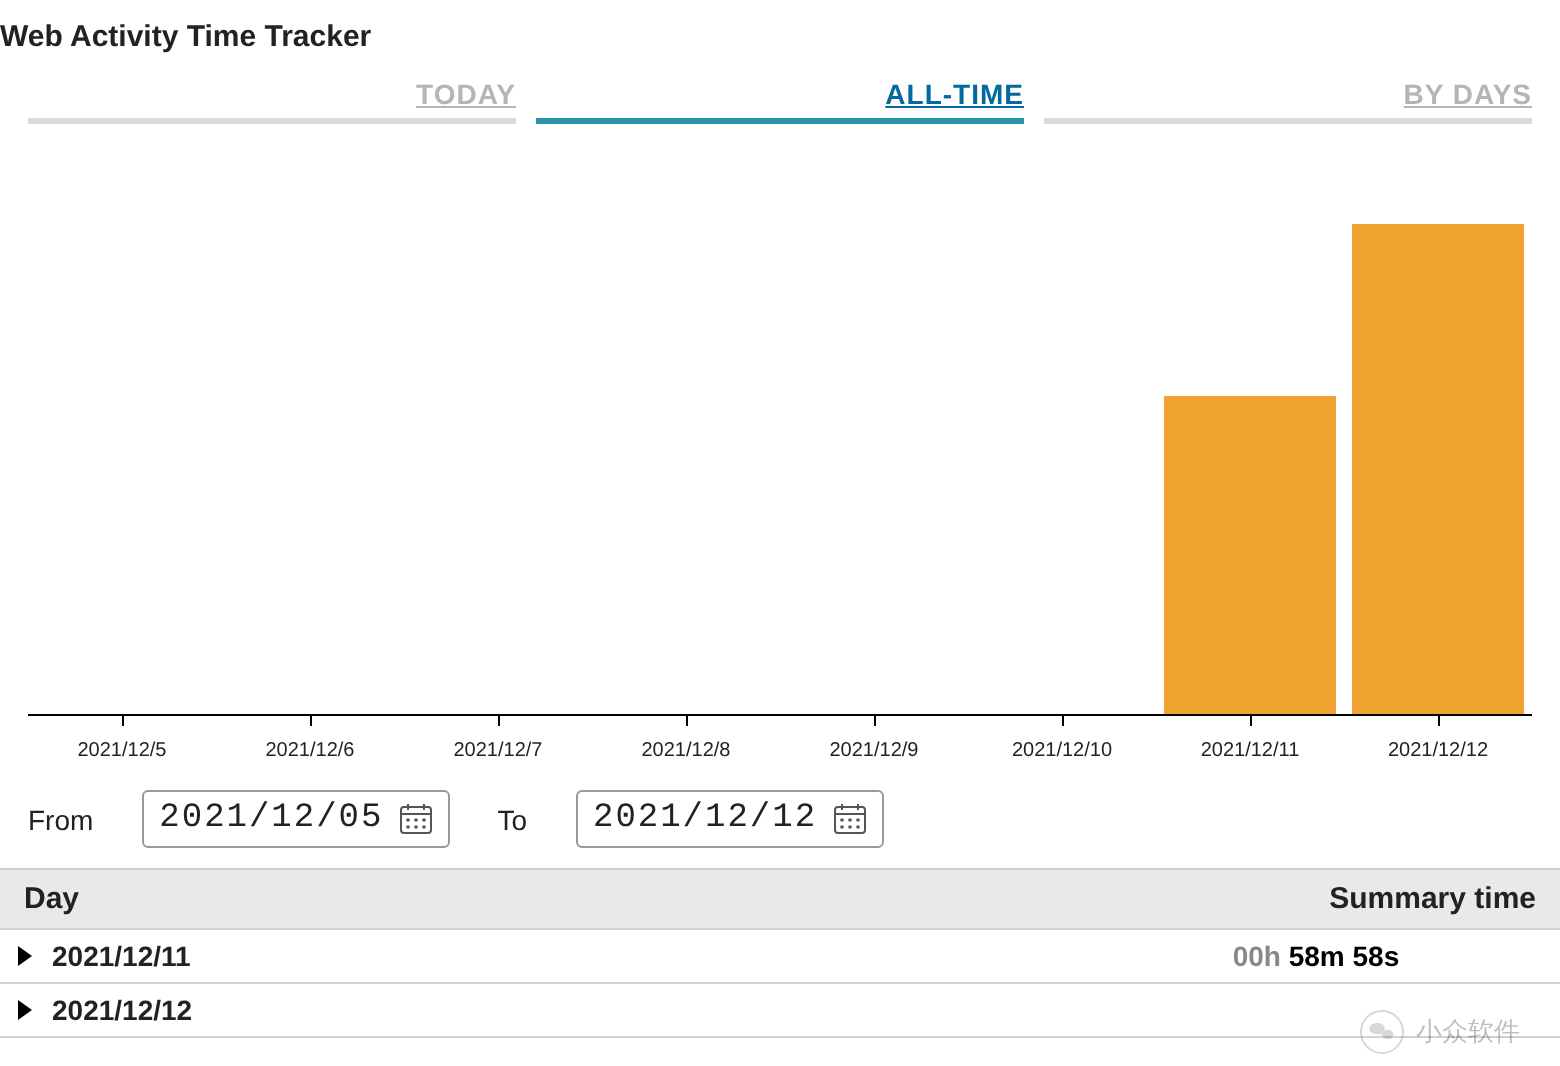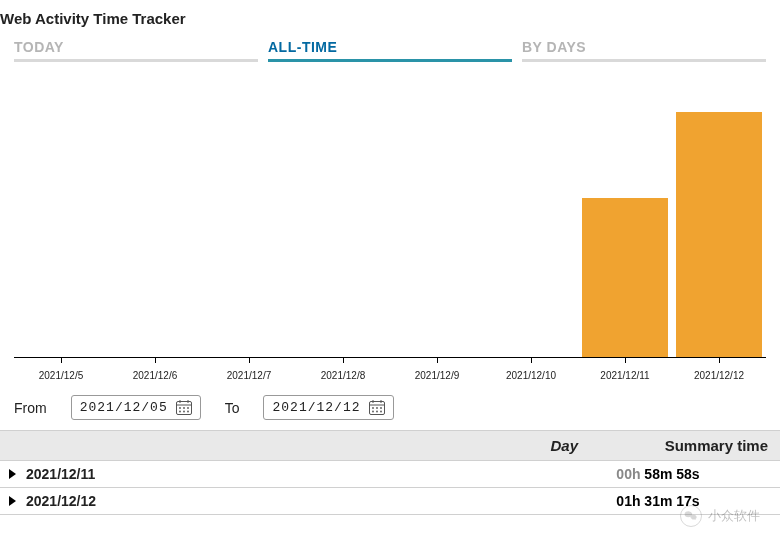--- a/index.html
+++ b/index.html
@@ -19,28 +19,29 @@
     padding-top: 10px;
     padding-bottom: 6px;
   }
   .tabs {
     display: flex;
     gap: 10px;
     padding: 0 14px;
   }
   .tab {
     flex: 1;
-    text-align: left;
+    text-align: right;
     font-weight: bold;
     font-size: 14px;
     letter-spacing: 0.5px;
     color: #b5b5b5;
     padding: 6px 0 4px 0;
     border-bottom: 3px solid #d9d9d9;
     cursor: pointer;
+    text-decoration: underline;
   }
   .tab.active {
     color: #0369a1;
     border-bottom-color: #2a93a8;
   }
   
   .chart-wrap {
     padding: 0 14px;
     margin-top: 26px;
   }
@@ -102,40 +103,40 @@
   }
   .range-label { color:#222; }
   .dateinput {
     display:flex;
     align-items:center;
     gap:8px;
     border:1px solid #999;
     border-radius:3px;
     padding:4px 8px;
     font-family: "Courier New", monospace;
-    font-size:13px;
+    font-size:17px;
     letter-spacing:1px;
     background:#fff;
   }
   .cal-icon {
     width:16px; height:15px;
     display:inline-block;
   }
   .cal-icon svg { display:block; }
   
   .thead {
     display:flex;
     background:#e9e9e9;
     border-top:1px solid #d0d0d0;
     border-bottom:1px solid #d0d0d0;
     font-weight:bold;
     font-size:15px;
     padding:6px 12px 6px 12px;
   }
-  .th-day { flex:1; text-align:right;font-style:italic; }
+  .th-day { flex:1; text-align:left; }
   .th-sum { width:190px; text-align:right; }
   .row {
     display:flex;
     align-items:center;
     border-bottom:1px solid #d0d0d0;
     padding:5px 12px 5px 6px;
     font-size:14px;
   }
   .expand {
     width:14px;
@@ -277,24 +278,20 @@
   </span>
 </div>
 
 <div class="row">
   <span class="expand">
     <svg width="10" height="12" viewBox="0 0 10 12">
         <path d="M1 1 L8 6 L1 11 Z" fill="#000"></path>
       </svg>
   </span>
   <span class="row-day">2021/12/12</span>
-  <span class="row-sum">
-    <span class="sum-dim"></span>
-    <span class="sum-strong">01h 31m 17s</span>
-  </span>
 </div>
 
 <div class="wm">
   <span class="wm-circle">
     <svg width="14" height="14" viewBox="0 0 24 24">
         <path fill="#666" d="M8 4a7 5 0 1 0 0 10c.6 0 1.2-.1 1.8-.2l2.2 1.2-.6-2a7 5 0 0 0-3.4-9zM17 10a5 4 0 1 0 0 8c.5 0 1-.1 1.4-.2l1.8 1-.5-1.6A5 4 0 0 0 17 10z"></path>
       </svg>
   </span>
   <span>小众软件</span>
 </div>

